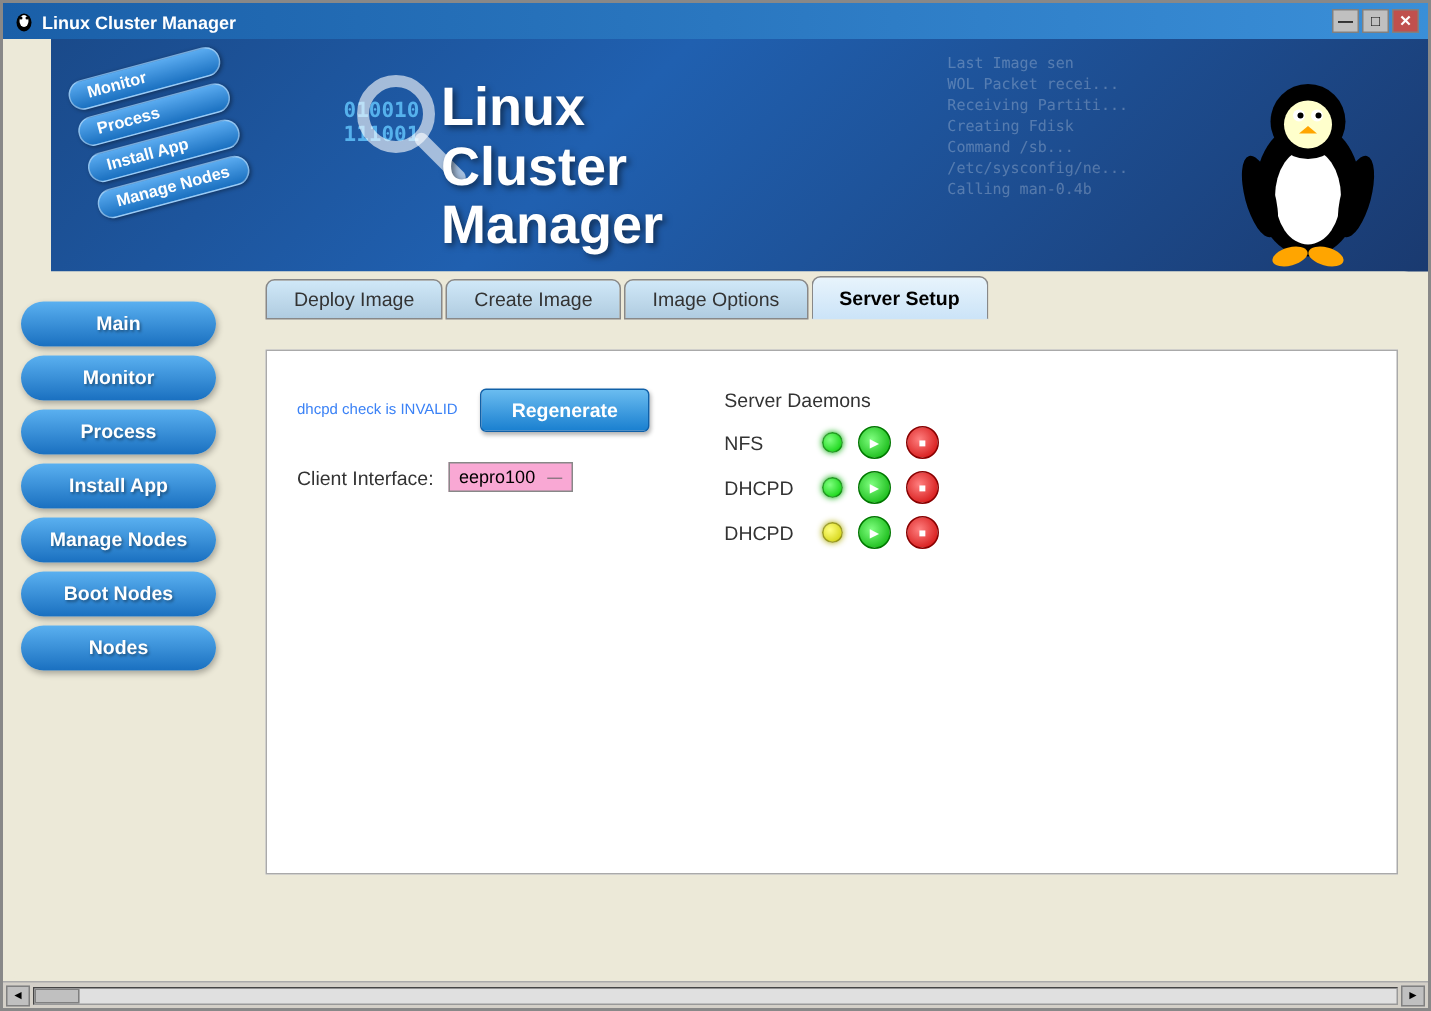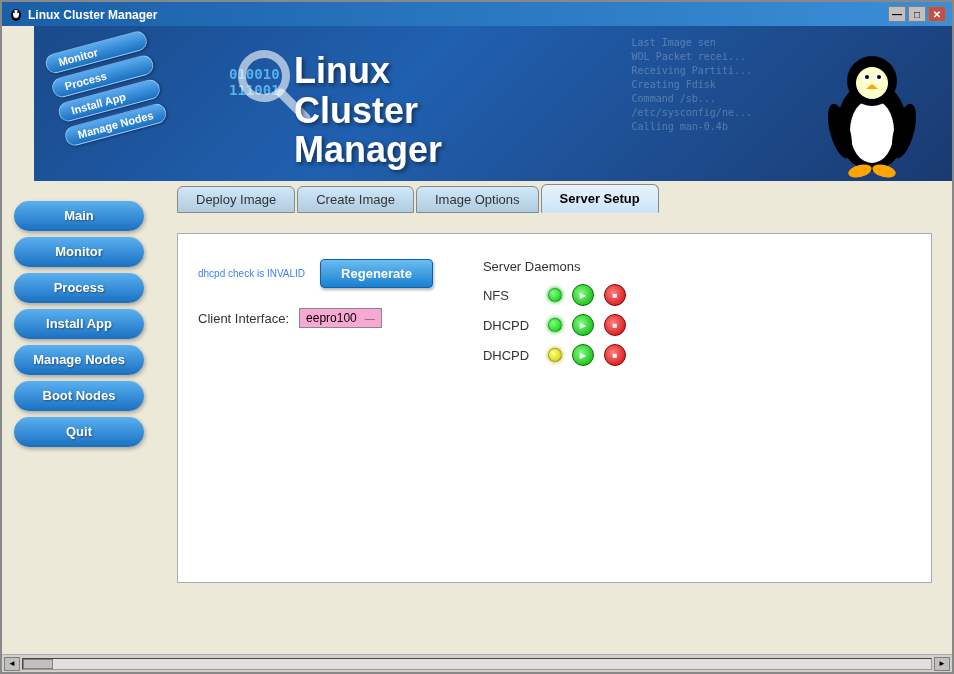--- a/index.html
+++ b/index.html
@@ -490,21 +490,21 @@
 
   <div class="main-area">
 
     <div class="sidebar">
       <button class="sidebar-btn">Main</button>
       <button class="sidebar-btn">Monitor</button>
       <button class="sidebar-btn">Process</button>
       <button class="sidebar-btn">Install App</button>
       <button class="sidebar-btn">Manage Nodes</button>
       <button class="sidebar-btn">Boot Nodes</button>
-      <button class="sidebar-btn">Quit</button>
+      <button class="sidebar-btn">Nodes</button>
     </div>
 
     <div class="content-panel">
 
       <div class="tabs">
         <div class="tab">Deploy Image</div>
         <div class="tab">Create Image</div>
         <div class="tab">Image Options</div>
         <div class="tab active">Server Setup</div>
       </div>

